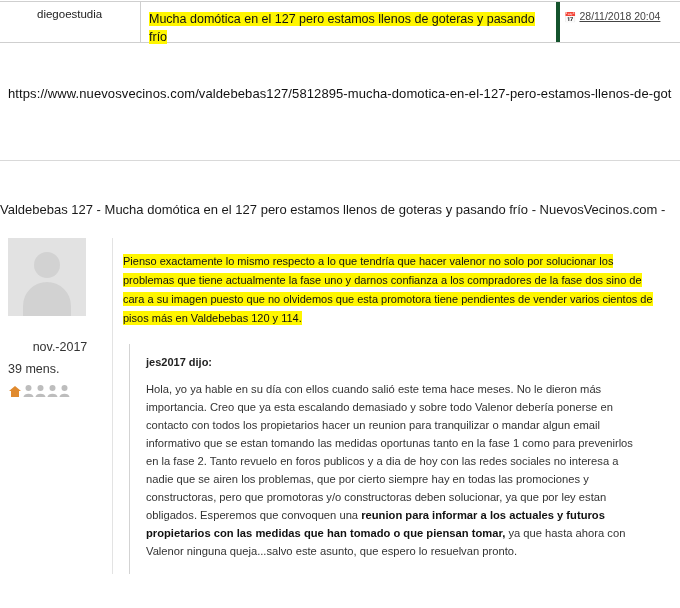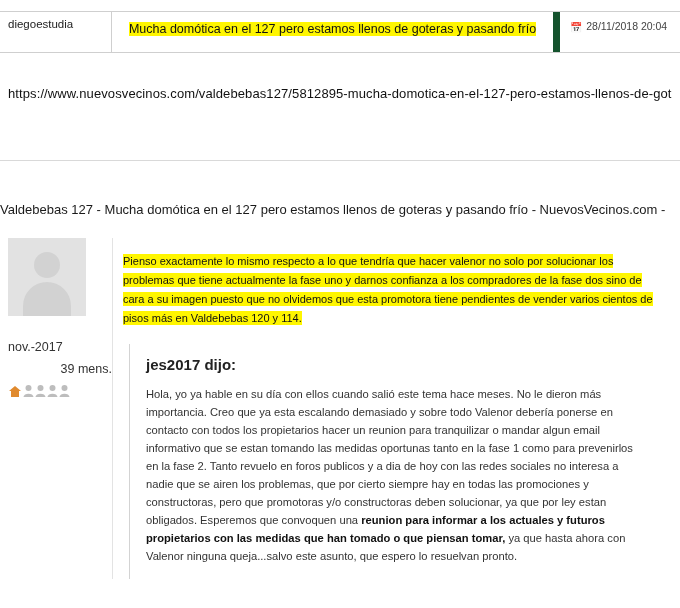--- a/index.html
+++ b/index.html
@@ -13,58 +13,59 @@
     font-family: "Liberation Sans", sans-serif;
     color: #222222;
     overflow: hidden;
     position: relative;
   }
 
   
   .top-row {
     position: absolute;
     left: 0;
-    top: 11px;
+    top: 1px;
     width: 680px;
     height: 42px;
     border-top: 1px solid #cfcfcf;
     border-bottom: 1px solid #cfcfcf;
     box-sizing: border-box;
     display: flex;
     align-items: stretch;
+    padding-left: 29px;
   }
   .top-row .cell-user {
     width: 112px;
     box-sizing: border-box;
     border-right: 1px solid #cfcfcf;
     padding: 6px 8px 0 8px;
     font-size: 11.5px;
     color: #222;
   }
   .top-row .cell-title {
     flex: 1;
     box-sizing: border-box;
     padding: 7px 8px 0 8px;
-    border-right: 7px solid #14532d;
-    text-align: center;
+    border-right: 4px solid #14532d;
   }
   .top-row .cell-title .hl {
     background: #fff600;
     font-size: 12.5px;
     line-height: 16px;
     color: #111;
   }
   .top-row .cell-date {
     width: 120px;
     box-sizing: border-box;
     padding: 8px 6px 0 4px;
     font-size: 10.5px;
     color: #444;
-    text-align: center;
+    text-align: left;
     white-space: nowrap;
+    text-decoration: underline;
   }
   .cal-icon {
     display: inline-block;
     vertical-align: -1px;
     margin-right: 3px;
     color: #c0392b;
     font-size: 10px;
   }
 
   
@@ -142,26 +143,26 @@
     width: 48px;
     height: 34px;
     margin-left: -24px;
     border-radius: 24px 24px 0 0;
     background: #d2d2d2;
   }
   .author-date {
     margin: 24px 0 0 8px;
     font-size: 12.5px;
     color: #333;
+    text-align: center;
   }
   .author-msgs {
     margin: 8px 0 0 8px;
     font-size: 12.5px;
     color: #333;
-    text-align: right;
   }
   .badge-row {
     margin: 6px 0 0 8px;
     display: flex;
     align-items: flex-end;
     gap: 1px;
     height: 16px;
   }
   .badge-row svg { display: block; }
 
@@ -191,21 +192,21 @@
   
   .quote {
     margin-top: 16px;
     margin-left: 6px;
     border-left: 1px solid #d3d3d3;
     padding: 12px 14px 14px 16px;
     box-sizing: border-box;
     width: 518px;
   }
   .quote .quote-head {
-    font-size: 15px;
+    font-size: 11px;
     font-weight: bold;
     color: #222;
     margin: 0 0 12px 0;
   }
   .quote .quote-body {
     font-size: 11.2px;
     line-height: 18px;
     color: #333;
     margin: 0;
     text-align: left;

